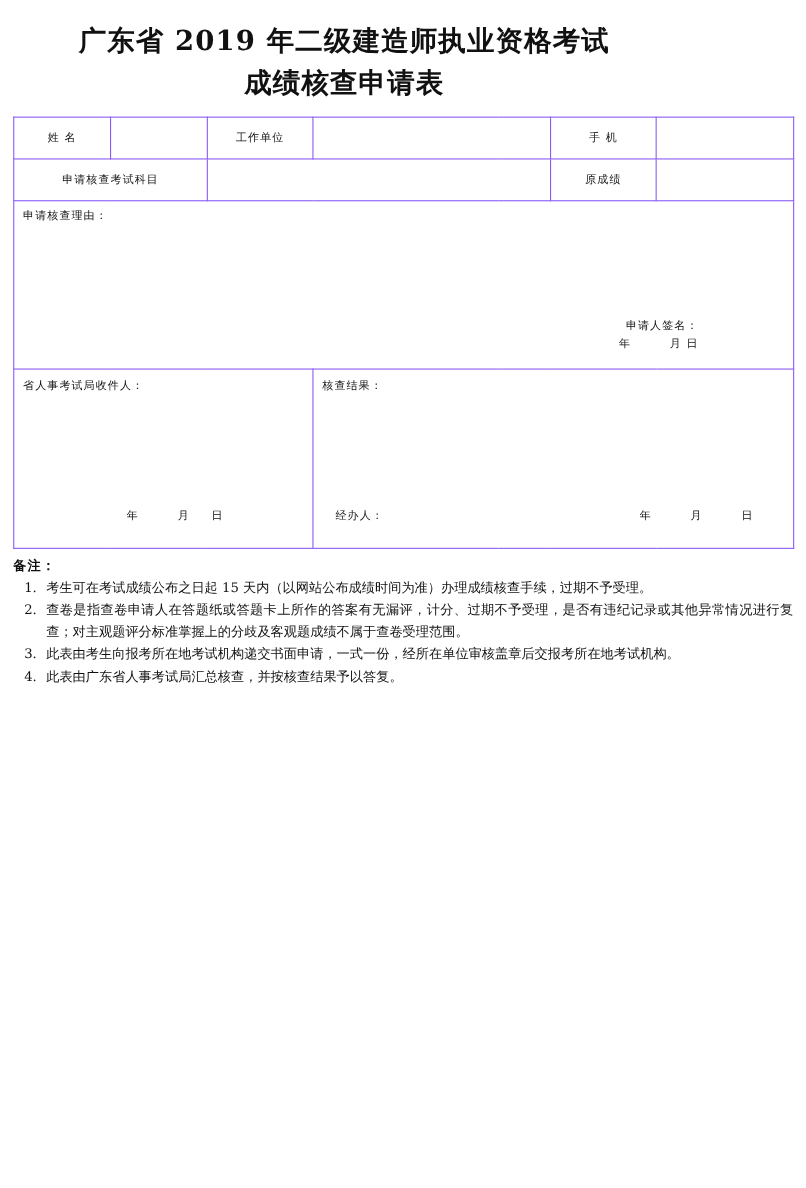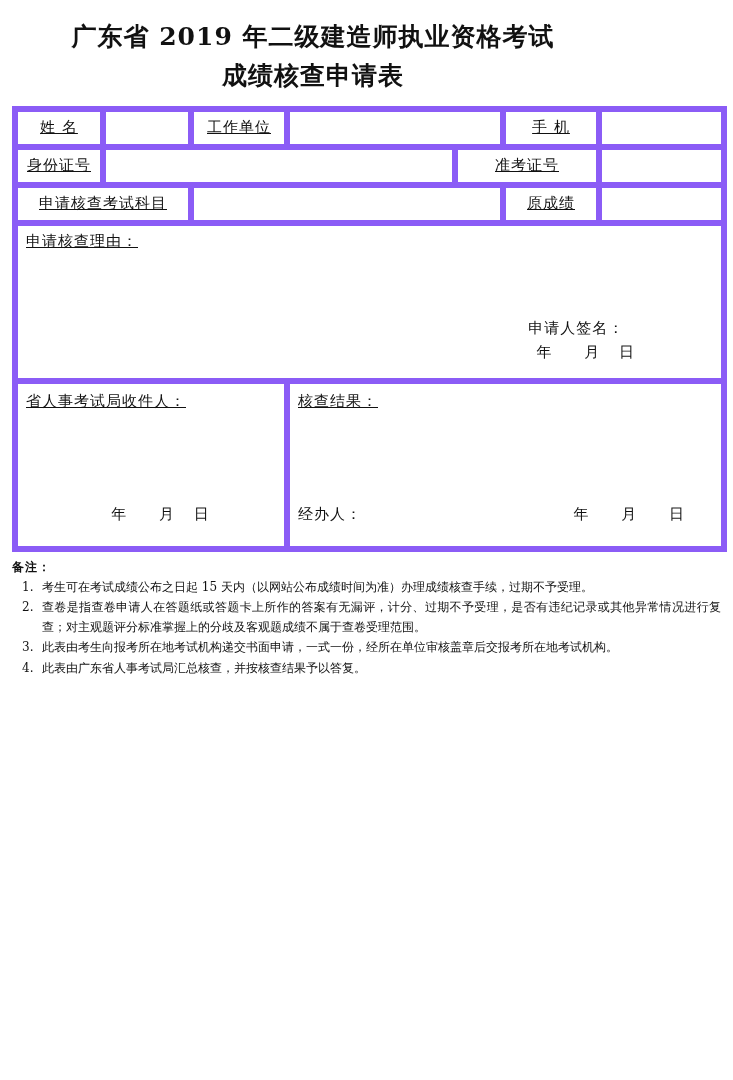--- a/index.html
+++ b/index.html
@@ -31,25 +31,24 @@
   .title-line {
     display: block;
   }
   table.form {
     width: 709px;
     margin: 0 auto;
     border-collapse: collapse;
     table-layout: fixed;
   }
   table.form td {
-    border: 6px solid #8b5cf6;
-    font-size: 15px;
+    border: 1px solid #8b5cf6;
+    font-size: 10px;
     padding: 0;
     vertical-align: top;
-    text-decoration: underline;
   }
   .lbl {
     text-align: center;
     vertical-align: middle !important;
     white-space: nowrap;
     font-size: 14.5px;
     letter-spacing: 1px;
   }
   .row-h1 { height: 38px; }
   .row-h2 { height: 38px; }
@@ -64,21 +63,21 @@
     margin-left: 22px;
   }
   .reason-label {
     padding: 6px 0 0 8px;
     letter-spacing: 1px;
   }
   .sign-area {
     position: absolute;
     right: 86px;
     bottom: 14px;
-    text-align: center;
+    text-align: right;
     line-height: 1.6;
   }
   .sign-name {
     letter-spacing: 1px;
   }
   .ymd {
     letter-spacing: 1px;
     padding-left: 6px;
   }
   .ymd span {
@@ -118,21 +117,21 @@
     right: 0;
     bottom: 22px;
     text-align: center;
   }
   .result-cell {
     height: 162px;
     position: relative;
   }
   .handler-row {
     position: absolute;
-    left: 8px;
+    left: 20px;
     right: 18px;
     bottom: 22px;
     display: flex;
     align-items: baseline;
   }
   .handler-label {
     letter-spacing: 1px;
     white-space: nowrap;
   }
   .handler-date {
@@ -196,26 +195,20 @@
       <tr class="row-h1">
         <td class="lbl">姓 名</td>
         <td class="blank cell-pad"></td>
         <td class="lbl">工作单位</td>
         <td class="blank cell-pad" colspan="2"></td>
         <td class="lbl">手 机</td>
         <td class="blank cell-pad"></td>
       </tr>
 
 
-      <tr class="row-h2">
-        <td class="lbl">身份证号</td>
-        <td class="blank cell-pad" colspan="3"></td>
-        <td class="lbl" colspan="2">准考证号</td>
-        <td class="blank cell-pad"></td>
-      </tr>
 
       <tr class="row-h2">
         <td class="lbl" colspan="2">申请核查考试科目</td>
         <td class="blank cell-pad" colspan="3"></td>
         <td class="lbl">原成绩</td>
         <td class="blank cell-pad"></td>
       </tr>
 
       <tr>
         <td class="reason-cell" colspan="7">

